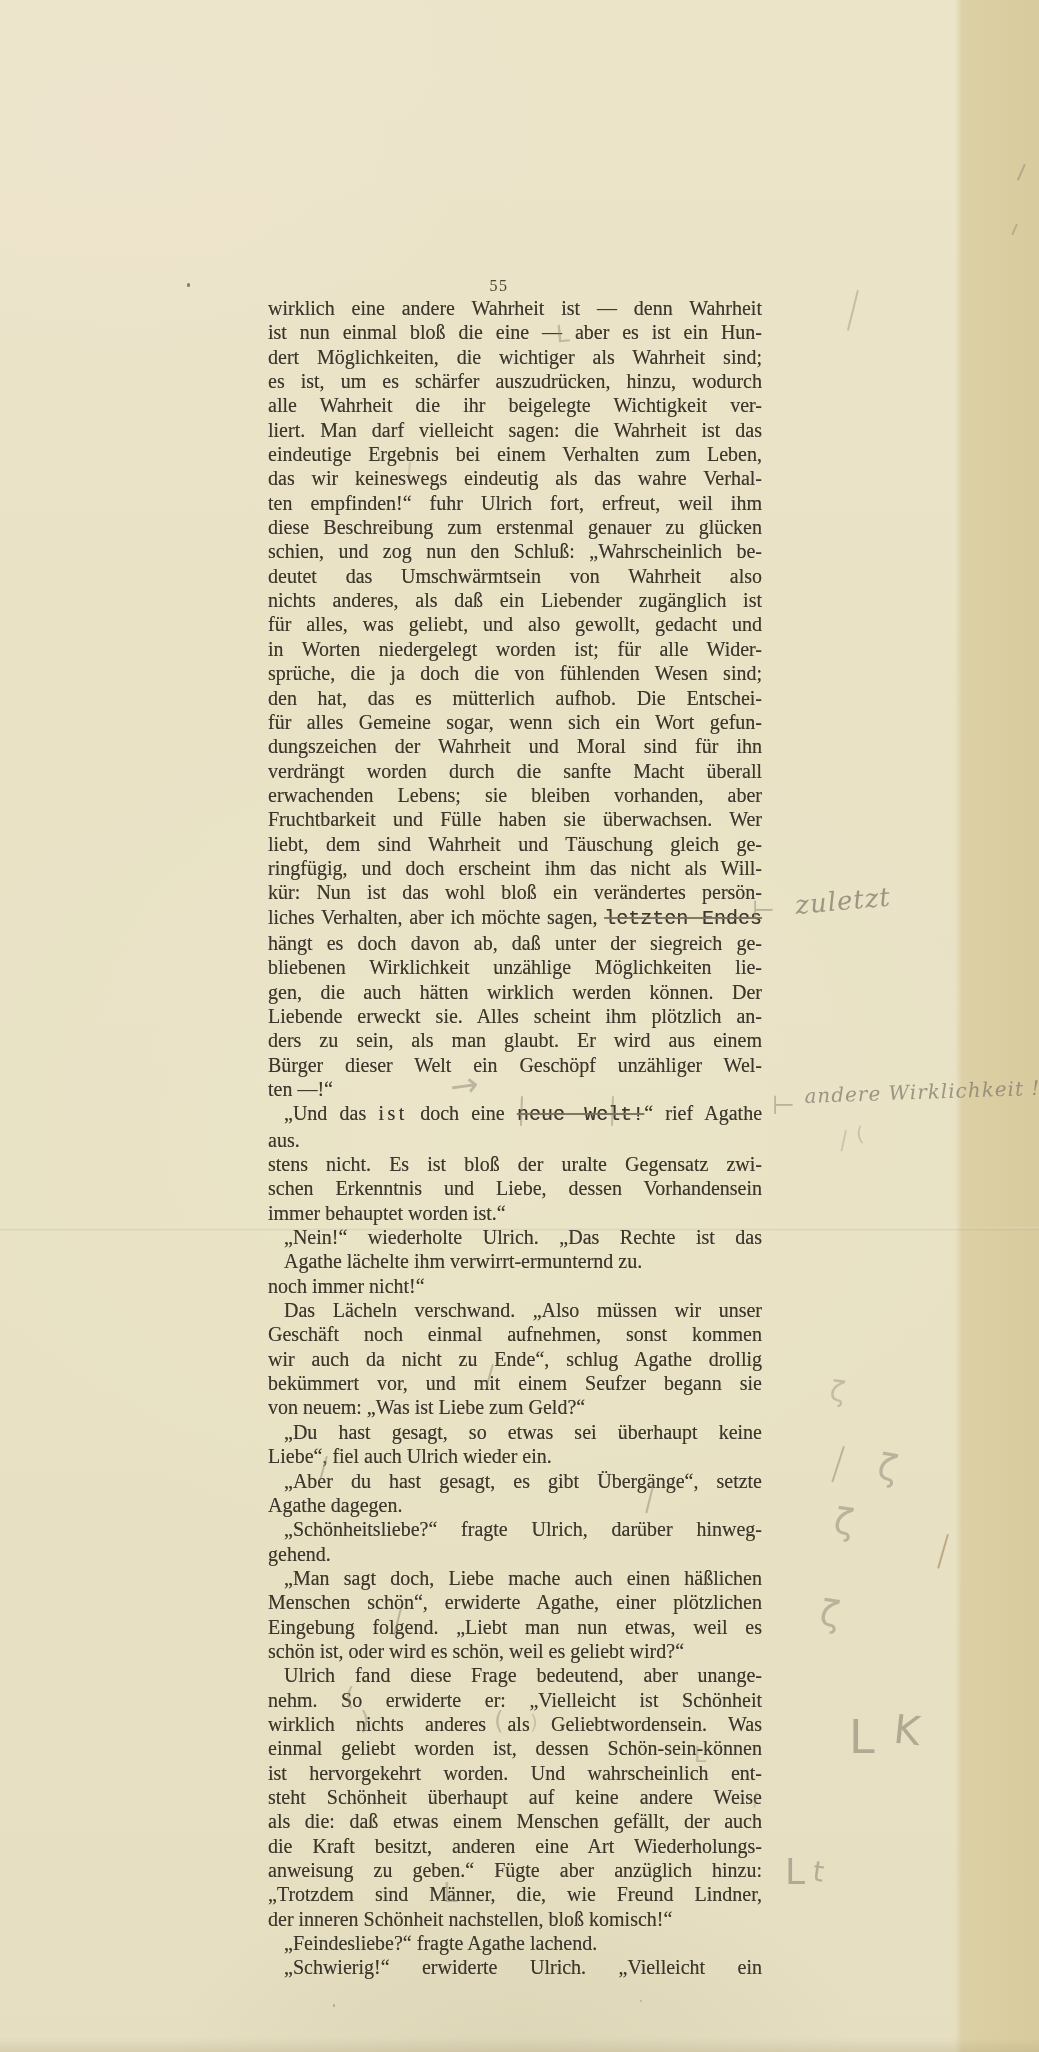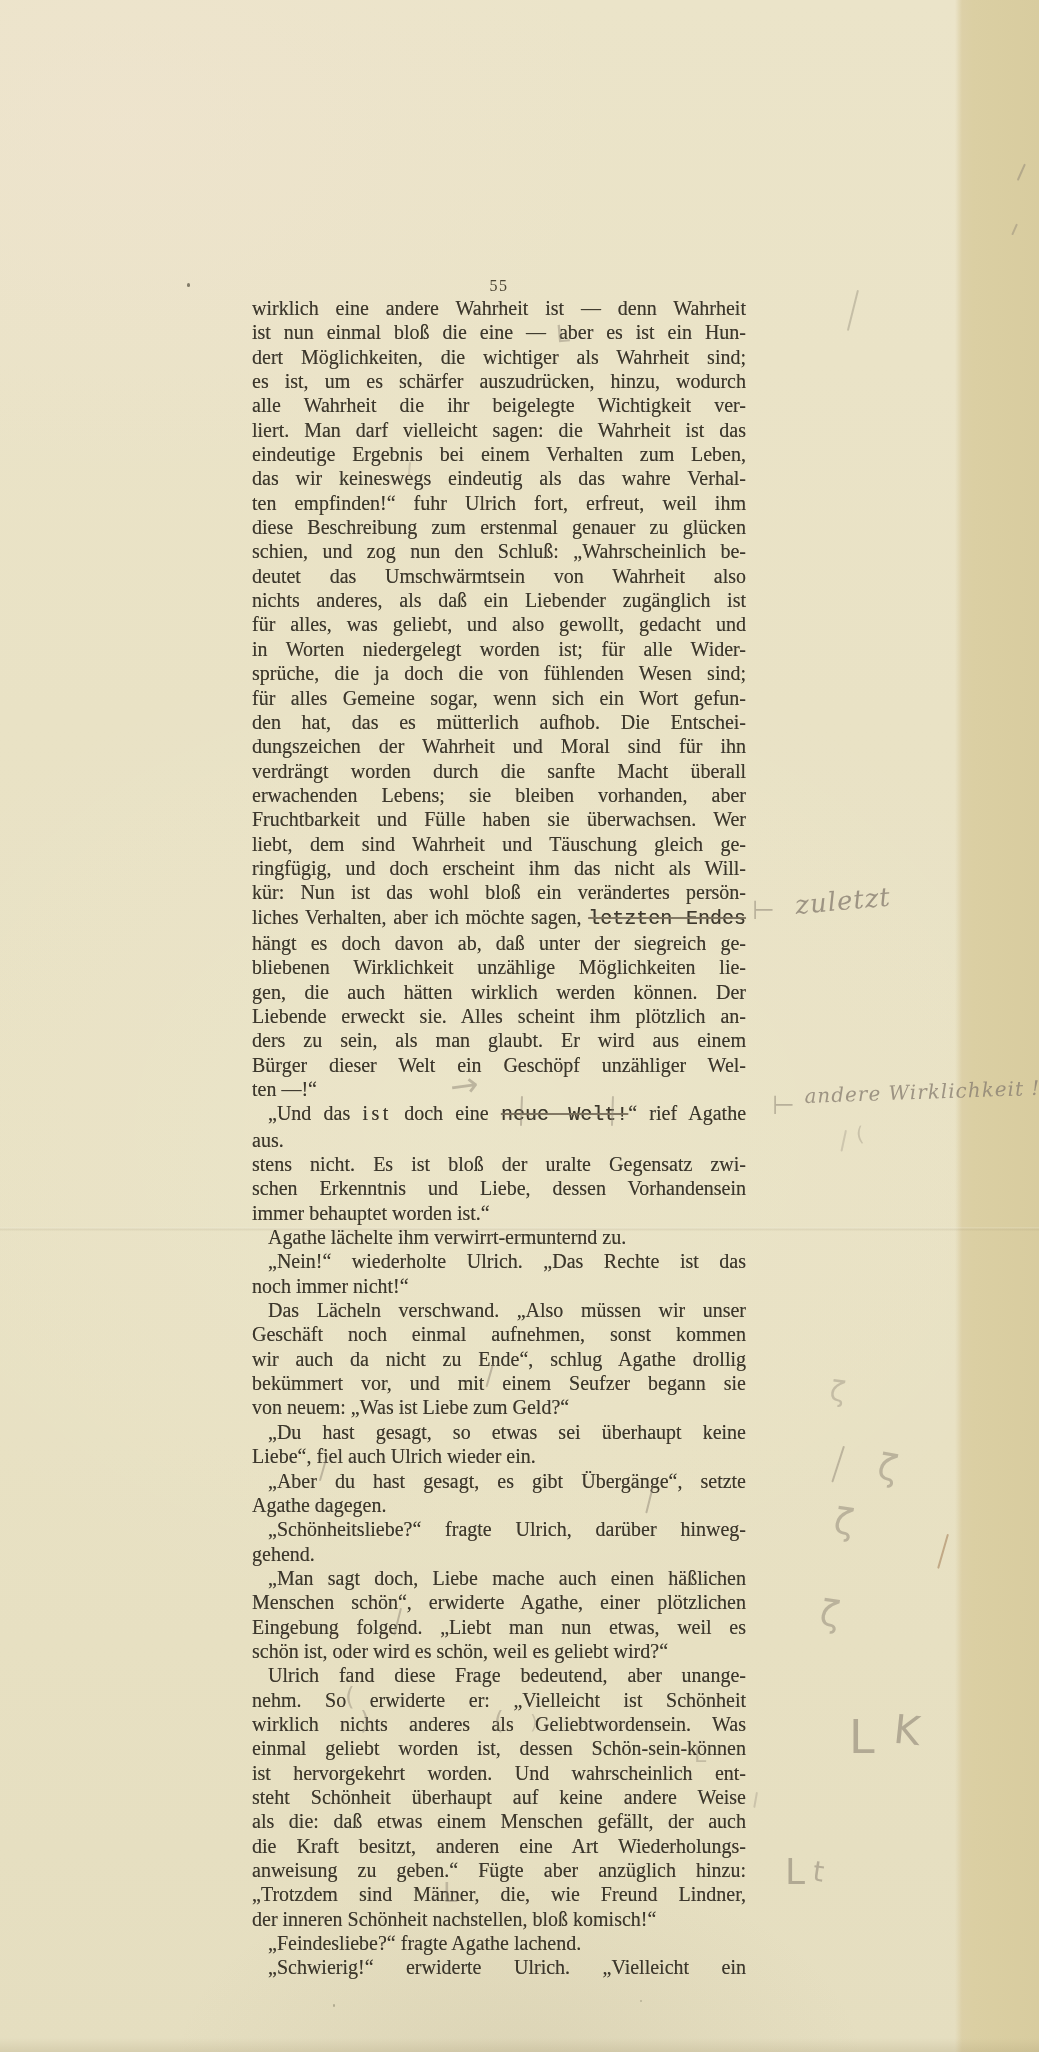--- a/index.html
+++ b/index.html
@@ -22,21 +22,21 @@
   }
   .crease{
     position:absolute;left:0;top:1227px;width:1039px;height:4px;opacity:.55;
     background:linear-gradient(180deg, rgba(255,255,246,.35) 0, rgba(125,112,80,.22) 70%, rgba(125,112,80,0) 100%);
   }
   .page-num{
     position:absolute;left:264px;top:277px;width:494px;text-align:center;
     font-size:16px;letter-spacing:1.5px;color:#4a4433;transform:translateX(-12px);
   }
   .text-block{
-    position:absolute;left:252px;top:296px;width:494px;
+    position:absolute;left:268px;top:296px;width:494px;
     font-size:20px;line-height:24.35px;color:#3c372c;
     text-shadow:0 0 .5px rgba(60,55,44,.55);
   }
   .line{text-align:justify;text-align-last:justify;}
   .line.end{text-align-last:left;}
   .line.in{text-indent:16px;}
   .st{
     text-decoration:line-through;
     text-decoration-color:rgba(128,118,98,.85);
     text-decoration-thickness:2px;
@@ -73,44 +73,44 @@
       <div class="line"><span>eindeutige Ergebnis bei einem Verhalten zum Leben,</span></div>
       <div class="line"><span>das wir keineswegs eindeutig als das wahre Verhal-</span></div>
       <div class="line"><span>ten empfinden!“ fuhr Ulrich fort, erfreut, weil ihm</span></div>
       <div class="line"><span>diese Beschreibung zum erstenmal genauer zu glücken</span></div>
       <div class="line"><span>schien, und zog nun den Schluß: „Wahrscheinlich be-</span></div>
       <div class="line"><span>deutet das Umschwärmtsein von Wahrheit also</span></div>
       <div class="line"><span>nichts anderes, als daß ein Liebender zugänglich ist</span></div>
       <div class="line"><span>für alles, was geliebt, und also gewollt, gedacht und</span></div>
       <div class="line"><span>in Worten niedergelegt worden ist; für alle Wider-</span></div>
       <div class="line"><span>sprüche, die ja doch die von fühlenden Wesen sind;</span></div>
+      <div class="line"><span>den hat, das es mütterlich aufhob. Die Entschei-</span></div>
       <div class="line"><span>für alles Gemeine sogar, wenn sich ein Wort gefun-</span></div>
-      <div class="line"><span>den hat, das es mütterlich aufhob. Die Entschei-</span></div>
       <div class="line"><span>dungszeichen der Wahrheit und Moral sind für ihn</span></div>
       <div class="line"><span>verdrängt worden durch die sanfte Macht überall</span></div>
       <div class="line"><span>erwachenden Lebens; sie bleiben vorhanden, aber</span></div>
       <div class="line"><span>Fruchtbarkeit und Fülle haben sie überwachsen. Wer</span></div>
       <div class="line"><span>liebt, dem sind Wahrheit und Täuschung gleich ge-</span></div>
       <div class="line"><span>ringfügig, und doch erscheint ihm das nicht als Will-</span></div>
       <div class="line"><span>kür: Nun ist das wohl bloß ein verändertes persön-</span></div>
       <div class="line"><span>liches Verhalten, aber ich möchte sagen, </span><span class="st">letzten Endes</span></div>
       <div class="line"><span>hängt es doch davon ab, daß unter der siegreich ge-</span></div>
       <div class="line"><span>bliebenen Wirklichkeit unzählige Möglichkeiten lie-</span></div>
       <div class="line"><span>gen, die auch hätten wirklich werden können. Der</span></div>
       <div class="line"><span>Liebende erweckt sie. Alles scheint ihm plötzlich an-</span></div>
       <div class="line"><span>ders zu sein, als man glaubt. Er wird aus einem</span></div>
       <div class="line"><span>Bürger dieser Welt ein Geschöpf unzähliger Wel-</span></div>
       <div class="line end"><span>ten —!“</span></div>
       <div class="line in"><span>„Und das </span><span class="sp">ist</span><span> doch eine </span><span class="st">neue Welt!</span><span>“ rief Agathe</span></div>
       <div class="line end"><span>aus.</span></div>
       <div class="line"><span>stens nicht. Es ist bloß der uralte Gegensatz zwi-</span></div>
       <div class="line"><span>schen Erkenntnis und Liebe, dessen Vorhandensein</span></div>
       <div class="line end"><span>immer behauptet worden ist.“</span></div>
+      <div class="line in"><span>„Nein!“ wiederholte Ulrich. „Das Rechte ist das</span></div>
       <div class="line in end"><span>Agathe lächelte ihm verwirrt-ermunternd zu.</span></div>
-      <div class="line in"><span>„Nein!“ wiederholte Ulrich. „Das Rechte ist das</span></div>
       <div class="line end"><span>noch immer nicht!“</span></div>
       <div class="line in"><span>Das Lächeln verschwand. „Also müssen wir unser</span></div>
       <div class="line"><span>Geschäft noch einmal aufnehmen, sonst kommen</span></div>
       <div class="line"><span>wir auch da nicht zu Ende“, schlug Agathe drollig</span></div>
       <div class="line"><span>bekümmert vor, und mit einem Seufzer begann sie</span></div>
       <div class="line end"><span>von neuem: „Was ist Liebe zum Geld?“</span></div>
       <div class="line in"><span>„Du hast gesagt, so etwas sei überhaupt keine</span></div>
       <div class="line end"><span>Liebe“, fiel auch Ulrich wieder ein.</span></div>
       <div class="line in"><span>„Aber du hast gesagt, es gibt Übergänge“, setzte</span></div>
       <div class="line end"><span>Agathe dagegen.</span></div>

